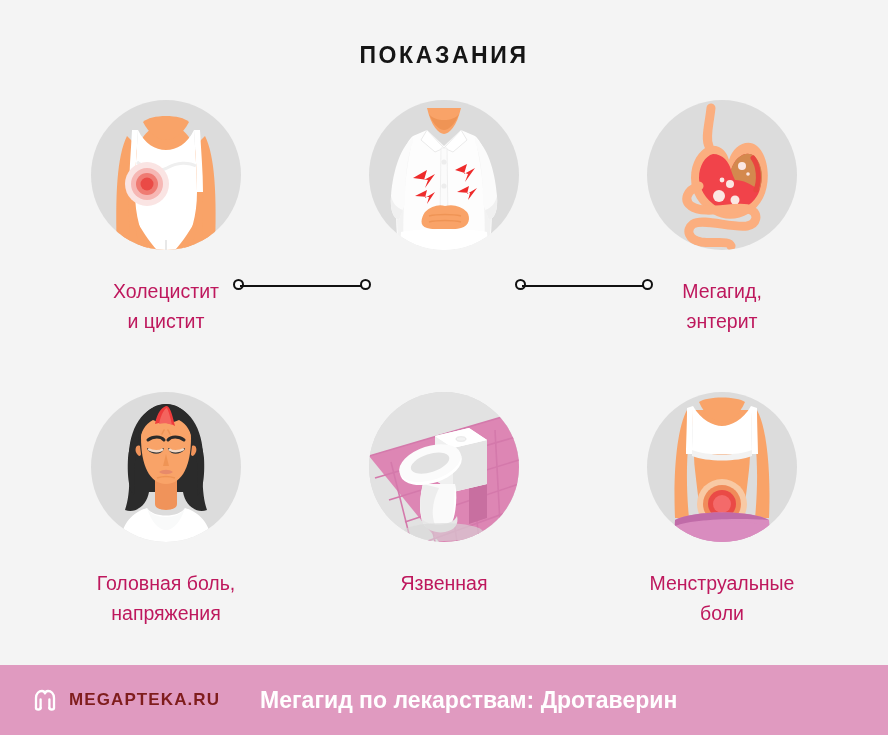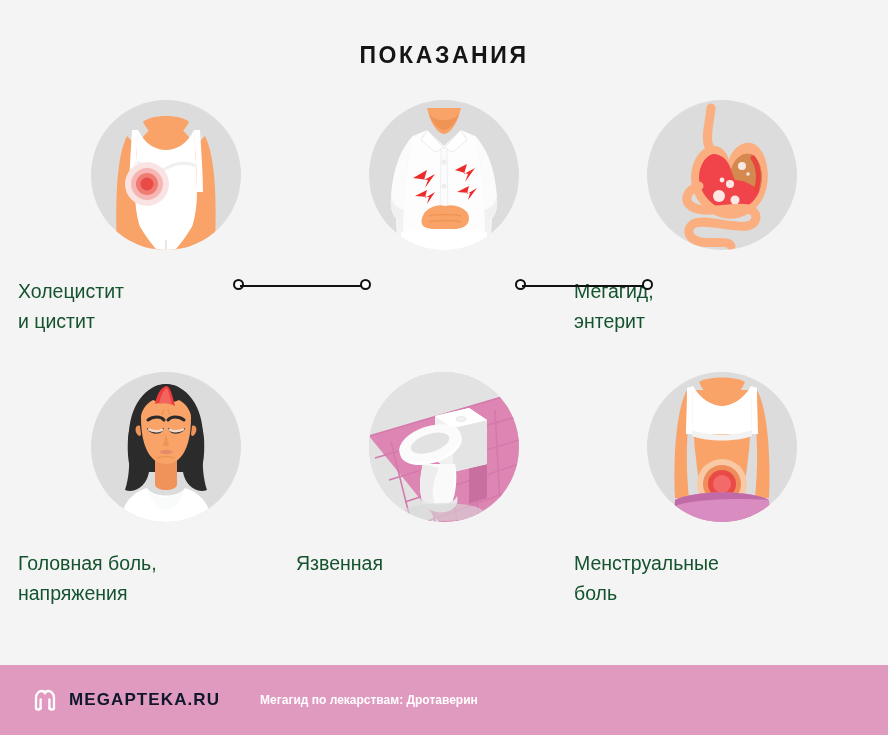--- a/index.html
+++ b/index.html
@@ -33,21 +33,21 @@
   }
 
   
   .row {
     position: absolute;
     left: 0;
     width: 888px;
     height: 260px;
   }
   .row-1 { top: 100px; }
-  .row-2 { top: 372px; text-decoration: underline; }
+  .row-2 { top: 392px; text-decoration: underline; }
 
   .cell {
     position: absolute;
     top: 0;
     width: 296px;
     height: 260px;
   }
   .cell-0 { left: 18px; }
   .cell-1 { left: 296px; }
   .cell-2 { left: 574px; }
@@ -62,23 +62,24 @@
     border-radius: 50%;
     background: #dcdcdc;
     overflow: hidden;
   }
 
   .label {
     position: absolute;
     top: 176px;
     left: 0;
     width: 296px;
+    text-align: center;
     font-size: 19.5px;
     line-height: 30px;
-    color: #14532d;
+    color: #be185d;
     white-space: pre-line;
   }
 
   
   .connector {
     position: absolute;
     height: 14px;
   }
   .connector .bar {
     position: absolute;
@@ -116,29 +117,29 @@
     align-items: center;
   }
   .footer .logo-mark {
     margin-left: 32px;
     width: 26px;
     height: 26px;
     flex: none;
   }
   .footer .brand {
     margin-left: 11px;
-    color: #0f172a;
+    color: #7f1d1d;
     font-size: 17px;
     font-weight: bold;
     letter-spacing: 1.1px;
   }
   .footer .tagline {
     margin-left: 40px;
     color: #ffffff;
-    font-size: 12px;
+    font-size: 23px;
     font-weight: bold;
     text-align: center;
   }
 
   svg { display: block; }
 </style>
 </head>
 <body>
 
 <div class="page">
@@ -374,21 +375,21 @@
           <circle cx="75" cy="112" r="19" fill="#f08b5a"></circle>
           <circle cx="75" cy="112" r="14" fill="#ea4a46"></circle>
           <circle cx="75" cy="112" r="9" fill="#f46a6a"></circle>
 
           <path d="M28 128 C46 118 104 118 122 128 L124 150 L26 150 Z" fill="#d98cbf"></path>
           <path d="M28 128 C46 118 104 118 122 128 C104 126 46 126 28 134 Z" fill="#c06ba8"></path>
           <path d="M26 136 C46 126 104 126 124 136 L124 150 L26 150 Z" fill="#d98cbf"></path>
         </svg>
       </div>
       <div class="label">Менструальные
-боль</div>
+боли</div>
     </div>
 
   </div>
 
   <div class="footer">
     <span class="logo-mark">
       <svg viewBox="0 0 26 26" width="26" height="26">
         <path d="M4 21 L4 11 C4 6.5 7 4 10 4 C11.6 4 12.6 5 13 6.4 C13.4 5 14.4 4 16 4 C19 4 22 6.5 22 11 L22 21" fill="none" stroke="#ffffff" stroke-width="2.3" stroke-linecap="round" stroke-linejoin="round"></path>
         <path d="M8.6 21 L8.6 12.5 M17.4 21 L17.4 12.5" fill="none" stroke="#ffffff" stroke-width="2.3" stroke-linecap="round"></path>
         <path d="M4 21 C4 23 8.6 23 8.6 21 M17.4 21 C17.4 23 22 23 22 21" fill="none" stroke="#ffffff" stroke-width="2.3" stroke-linecap="round"></path>

